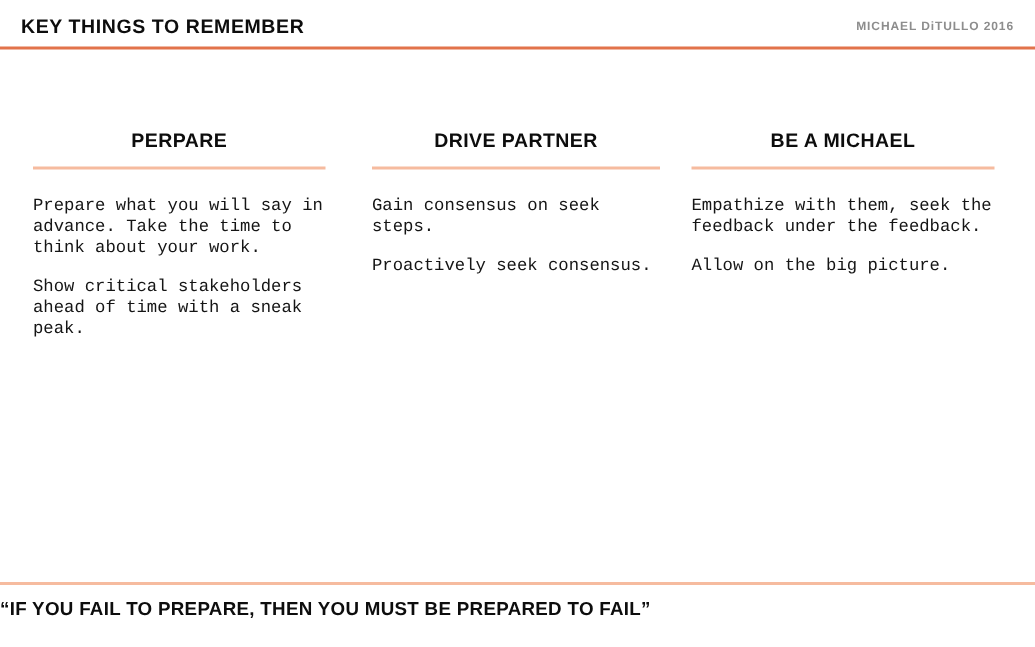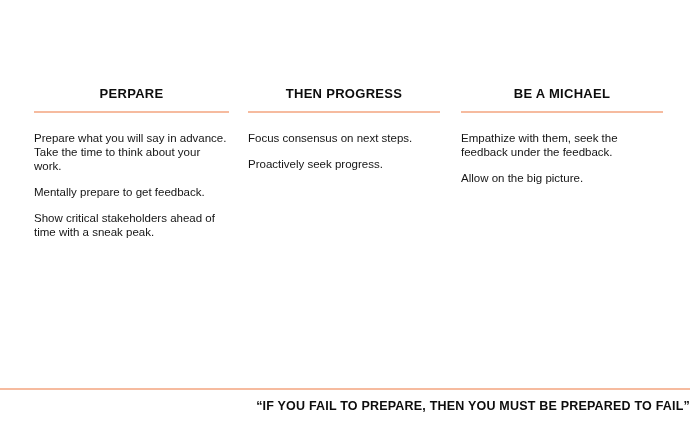--- a/index.html
+++ b/index.html
@@ -32,83 +32,86 @@
     position: absolute;
     right: 14px; top: 13px;
     font-size: 8px;
     font-weight: bold;
     letter-spacing: 0.6px;
     color: #8d8d8d;
   }
 
   
   .column { position: absolute; top: 86px; }
-  .col-1 { left: 34px;  width: 195px; }
+  .col-1 { left: 22px;  width: 195px; }
   .col-2 { left: 248px; width: 192px; }
   .col-3 { left: 461px; width: 202px; }
   .col-heading {
     margin: 0;
     text-align: center;
     font-size: 13px;
     font-weight: bold;
     letter-spacing: 0.3px;
     color: #0d0d0d;
   }
   .col-rule {
     border: none;
     border-top: 2px solid #f6bb9f;
     margin: 10px 0 0 0;
   }
-  .col-body { margin-top: 18px; }
+  .col-body { margin-top: 18px; font-family: Liberation Mono, monospace; }
   .col-body p {
     font-size: 11.5px;
     line-height: 14px;
     margin: 12px 0 0 0;
     color: #151515;
   }
 
   
   .footer {
     position: absolute;
     left: 0; right: 0;
     top: 388px;
     border-top: 2px solid #f6bb9f;
-    text-align: right;
+    text-align: left;
   }
   .footer-quote {
     display: inline-block;
     margin-top: 9px;
     font-size: 12.5px;
     font-weight: bold;
     letter-spacing: 0.2px;
     color: #0d0d0d;
   }
 </style>
 </head>
 <body>
 
 <div class="slide">
 
+  <div class="header">
+    <div class="header-title">KEY THINGS TO REMEMBER</div>
+    <div class="header-attrib">MICHAEL DiTULLO 2016</div>
+  </div>
 
   <div class="column col-1">
     <h3 class="col-heading">PERPARE</h3>
     <hr class="col-rule">
     <div class="col-body">
       <p>Prepare what you will say in advance. Take the time to think about your work.</p>
-      <p>Mentally prepare to get feedback.</p>
       <p>Show critical stakeholders ahead of time with a sneak peak.</p>
     </div>
   </div>
 
   <div class="column col-2">
-    <h3 class="col-heading">THEN PROGRESS</h3>
+    <h3 class="col-heading">DRIVE PARTNER</h3>
     <hr class="col-rule">
     <div class="col-body">
-      <p>Focus consensus on next steps.</p>
-      <p>Proactively seek progress.</p>
+      <p>Gain consensus on seek steps.</p>
+      <p>Proactively seek consensus.</p>
     </div>
   </div>
 
   <div class="column col-3">
     <h3 class="col-heading">BE A MICHAEL</h3>
     <hr class="col-rule">
     <div class="col-body">
       <p>Empathize with them, seek the feedback under the feedback.</p>
       <p>Allow on the big picture.</p>
     </div>

